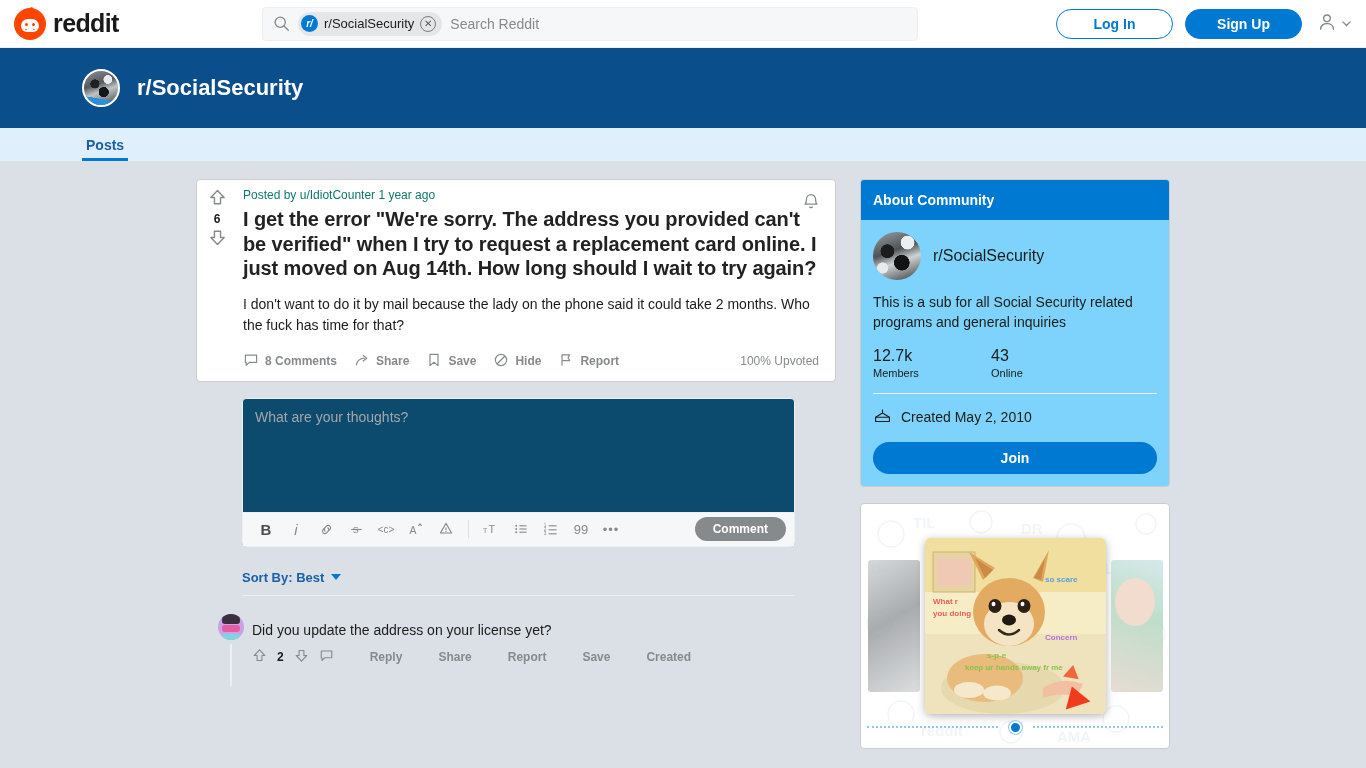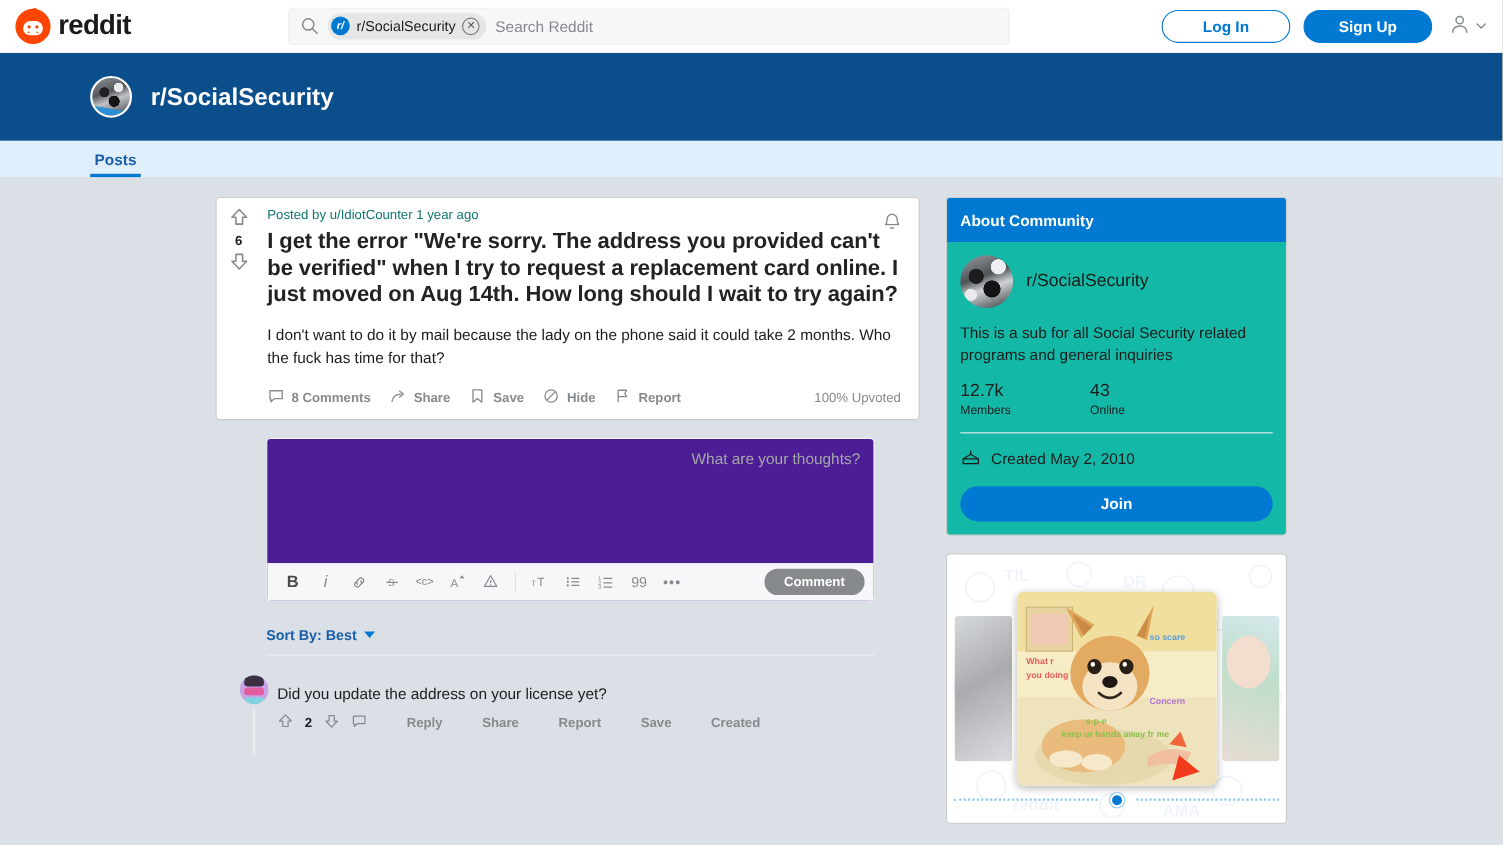--- a/index.html
+++ b/index.html
@@ -117,21 +117,21 @@
 
   .actions { display: flex; align-items: center; gap: 17px; }
   .action {
     display: flex; align-items: center; gap: 6px; color: #878a8c;
     font-size: 12px; font-weight: 700; cursor: pointer;
   }
   .upvoted-pct { margin-left: auto; color: #878a8c; font-size: 12px; margin-right: 4px; }
 
   
   .composer { margin: 16px 0 0 46px; width: 553px; }
-  .composer-box { border: 1px solid #edeff1; border-radius: 4px; background: #4c1d95; text-align: right; }
+  .composer-box { border: 1px solid #edeff1; border-radius: 4px; background: #0c4a6e; }
   .composer-area {
     min-height: 113px; padding: 10px 12px; color: #a4a7a8; font-size: 14px;
     position: relative;
   }
   .composer-toolbar {
     height: 34px; background: #f6f7f8; border-top: 1px solid #edeff1;
     display: flex; align-items: center; gap: 0; padding: 0 8px;
   }
   .tb-btn {
     width: 30px; height: 26px; display: flex; align-items: center; justify-content: center;
@@ -167,21 +167,21 @@
   .cmt-col { flex: 1; min-width: 0; position: relative; }
   .cmt-head { font-size: 12px; color: #1c1c1c; font-weight: 700; }
   .cmt-head .ago { color: #787c7e; font-weight: 400; }
   .cmt-text { font-size: 14px; color: #1c1c1c; margin: 8px 0 10px; }
   .cmt-actions { display: flex; align-items: center; gap: 10px; font-size: 12px; font-weight: 700; color: #878a8c; }
   .cmt-actions .score { color: #1a1a1b; font-size: 12px; font-weight: 700; }
   .cmt-act { cursor: pointer; padding-left: 26px; }
   .thread-line { position: absolute; left: -22px; top: 30px; bottom: -20px; width: 2px; background: #edeff1; }
 
   
-  .card { background: #14b8a6; border: 1px solid #ccc; border-radius: 4px; overflow: hidden; }
+  .card { background: #7dd3fc; border: 1px solid #ccc; border-radius: 4px; overflow: hidden; }
   .card-head { background: #0079d3; color: #fff; font-size: 14px; font-weight: 700; padding: 12px 12px; }
   .card-body { padding: 12px; }
   .sub-row { display: flex; align-items: center; gap: 12px; margin-bottom: 12px; }
   .sub-row .sub-avatar2 {
     width: 48px; height: 48px; border-radius: 50%; flex: 0 0 auto; overflow: hidden; position: relative;
     background: linear-gradient(160deg,#9aa0a5 0%,#4e5255 40%,#cfd3d6 60%,#35393c 100%);
   }
   .sub-row .sub-avatar2::before {
     content:""; position:absolute; inset:0;
     background:

